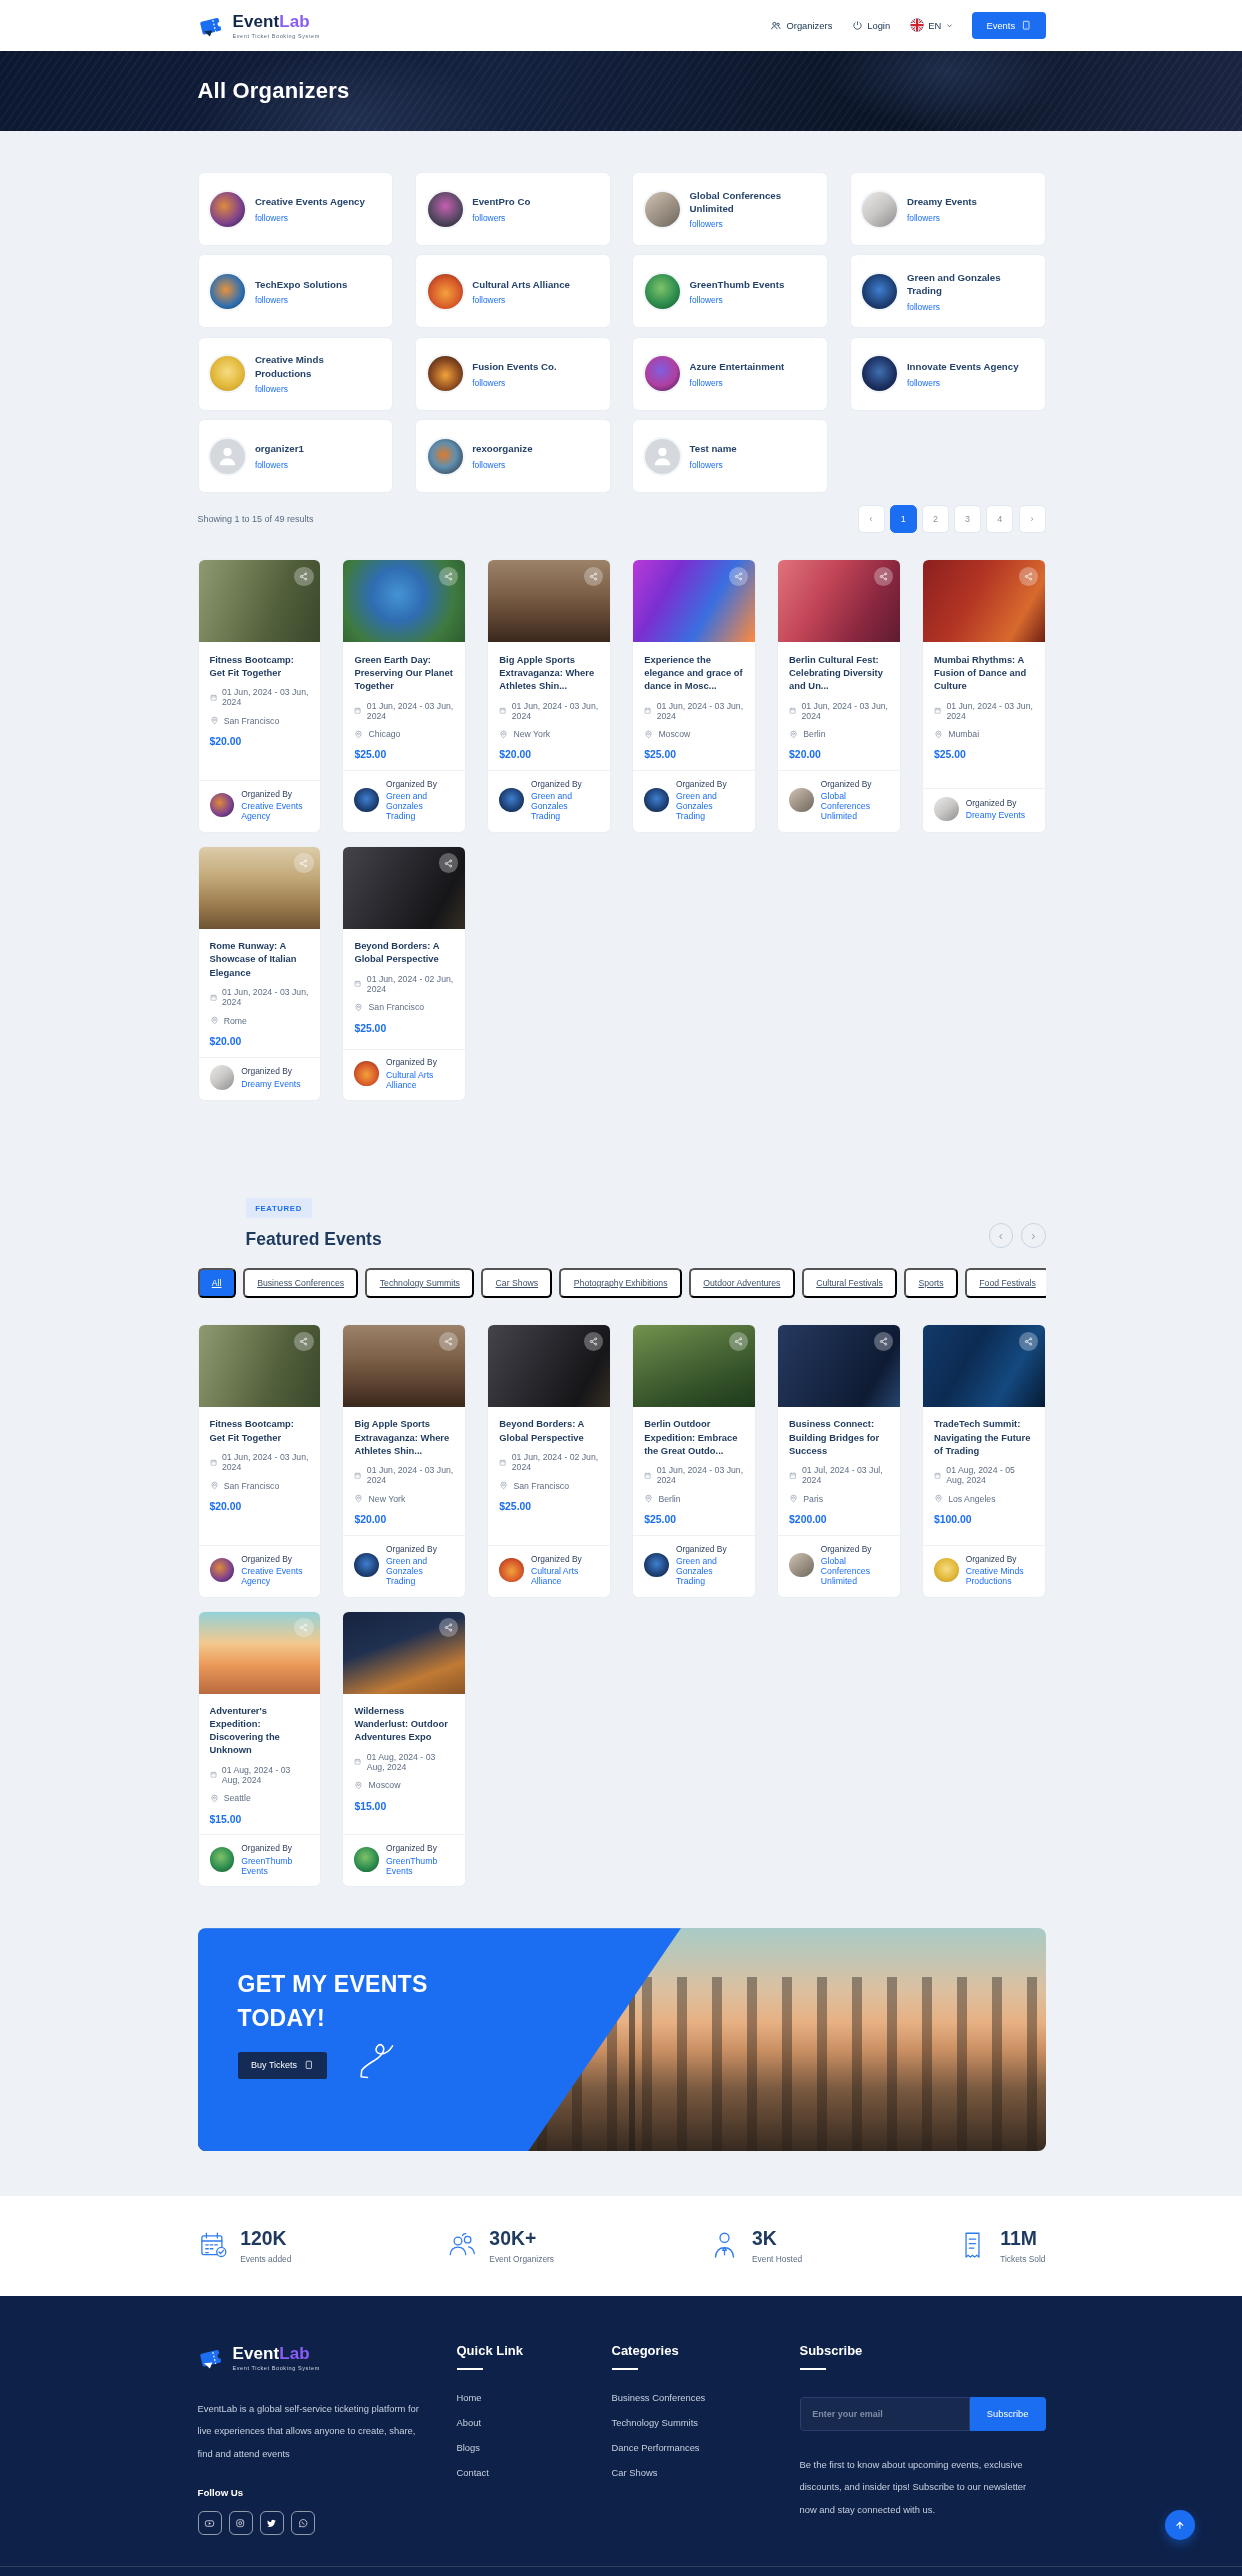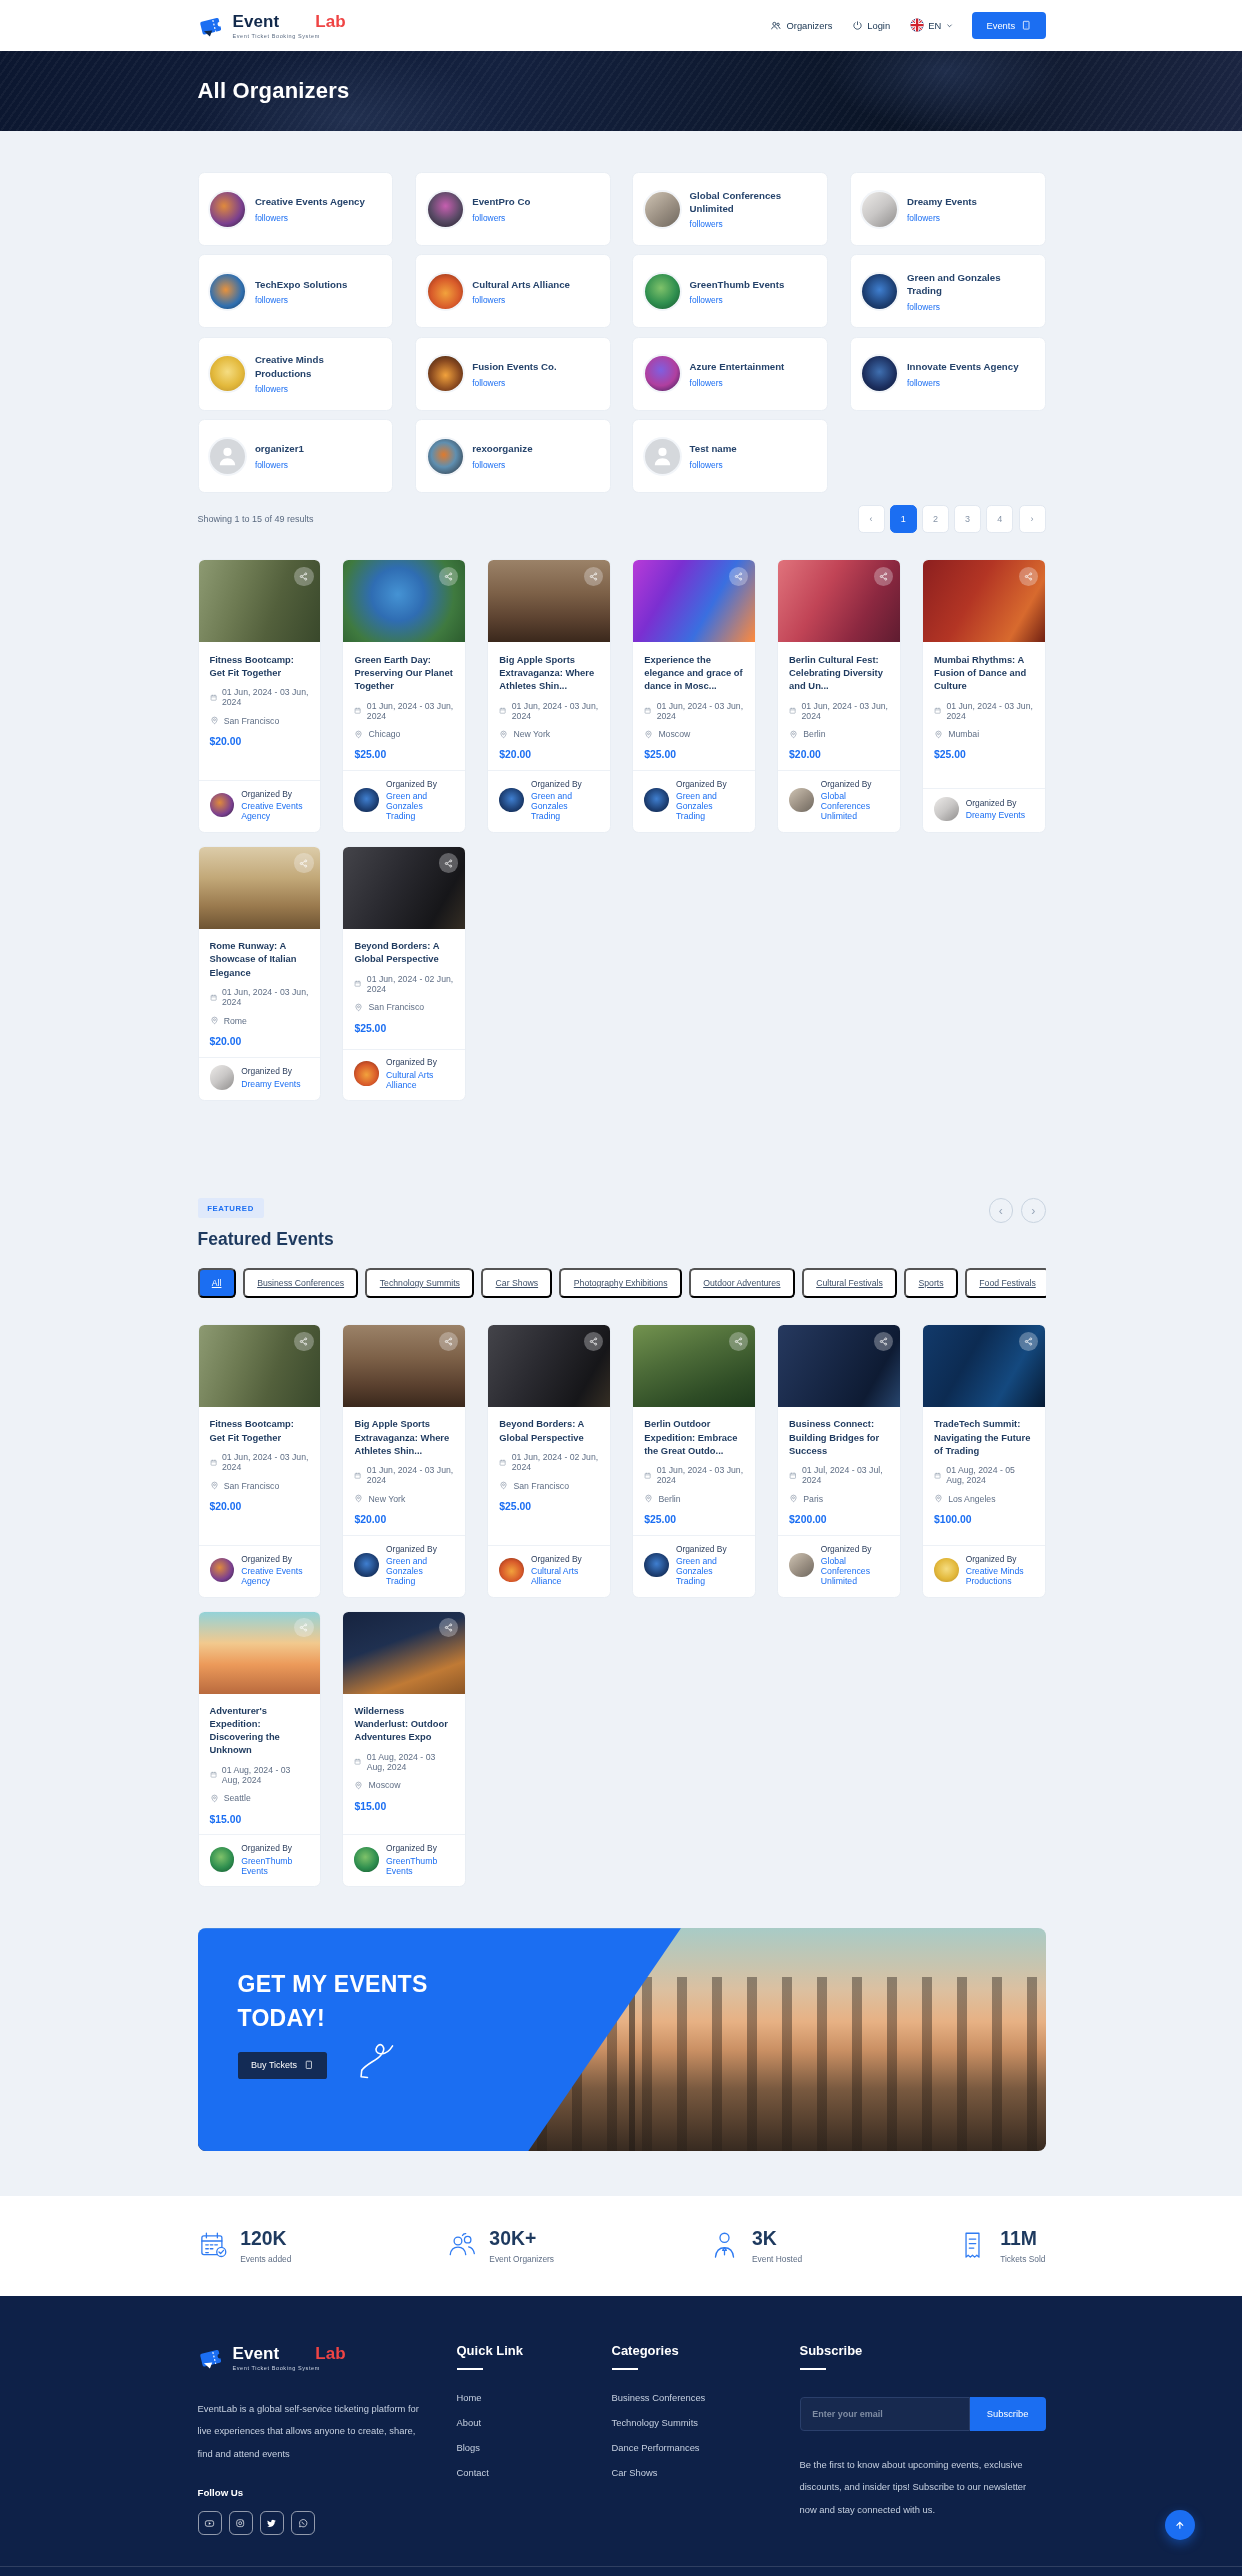--- a/index.html
+++ b/index.html
@@ -6,21 +6,21 @@
   html,body { width:1243px; font-family:"Liberation Sans", sans-serif; background:#ffffff; position:relative; }
   a { text-decoration:none; cursor:pointer; }
   .container { width:848px; margin:0 auto; }
 
   
   .site-header { height:51px; background:#fff; display:flex; align-items:center; }
   .site-header .container { display:flex; align-items:center; justify-content:space-between; }
   .brand { display:flex; align-items:center; gap:6.5px; }
   .brand-ticket { width:28.5px; height:28.5px; }
   .brand-text .brand-name { font-size:17px; font-weight:bold; color:#12294b; letter-spacing:0.1px; }
-  .brand-text .brand-name .accent { color:#ef4444;padding-left:36px; }
+  .brand-text .brand-name .accent { color:#8b5cf6; }
   .brand-text .brand-tagline { font-size:5.5px; color:#5a6a80; letter-spacing:0.6px; margin-top:1.3px; }
   .main-nav { display:flex; align-items:center; gap:19.4px; }
   .nav-link { display:flex; align-items:center; gap:4.5px; color:#16324f; font-size:9.4px; }
   .nav-link svg { stroke:#16324f; }
   .lang { display:flex; align-items:center; gap:4.5px; color:#16324f; font-size:9.4px; }
   .btn-primary { display:inline-flex; align-items:center; gap:5.8px; background:#1b6ef2; color:#fff;
                  font-size:9.4px; border:none; border-radius:3.9px; padding:8.4px 14.2px; cursor:pointer; }
 
   
   .hero { height:80px; display:flex; align-items:center;
@@ -50,21 +50,21 @@
   .pagination { display:flex; gap:5.2px; }
   .page-btn { min-width:27px; height:28.5px; display:flex; align-items:center; justify-content:center;
               background:#fff; border:0.6px solid #e2e8f0; border-radius:5.2px; font-size:9px; color:#8795a8; cursor:pointer; }
   .page-btn.active { background:#1b6ef2; border-color:#1b6ef2; color:#fff; }
 
   
   .section-head { margin-top:97px; }
   .badge { display:inline-block; background:#dfe9fb; color:#1b6ef2; font-size:7.8px; font-weight:bold;
            letter-spacing:0.6px; padding:5.2px 9.7px; border-radius:2.6px; }
   .section-title { margin-top:11.7px; font-size:17.5px; font-weight:800; color:#1e3a5f; }
-  .head-row { display:flex; justify-content:space-between; }
+  .head-row { display:flex; align-items:flex-end; justify-content:space-between;margin-left:48px; }
   .carousel-arrows { display:flex; gap:7.8px; padding-bottom:2.6px; }
   .arrow-circle { width:24.6px; height:24.6px; border-radius:50%; border:0.6px solid #c9d4e0; background:transparent;
                   color:#97a5b8; font-size:12.3px; display:flex; align-items:center; justify-content:center; cursor:pointer; }
 
   
   .tabs { display:flex; gap:7.1px; margin-top:18px; overflow:hidden; white-space:nowrap; }
   .tab { flex:0 0 auto; background:#fff; color:#3d4f68; font-size:8.7px; padding:7.8px 12.3px;
          border-radius:5.2px; cursor:pointer;text-decoration:underline; }
   .tabs .tab:first-child { background:#1b6ef2; color:#fff; }
 

